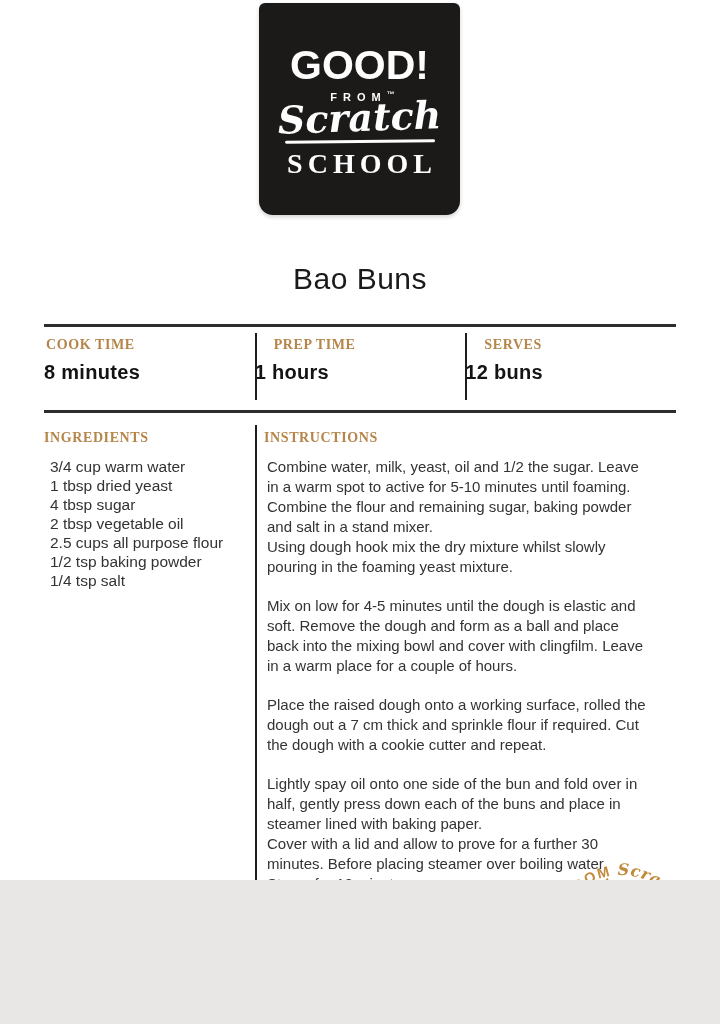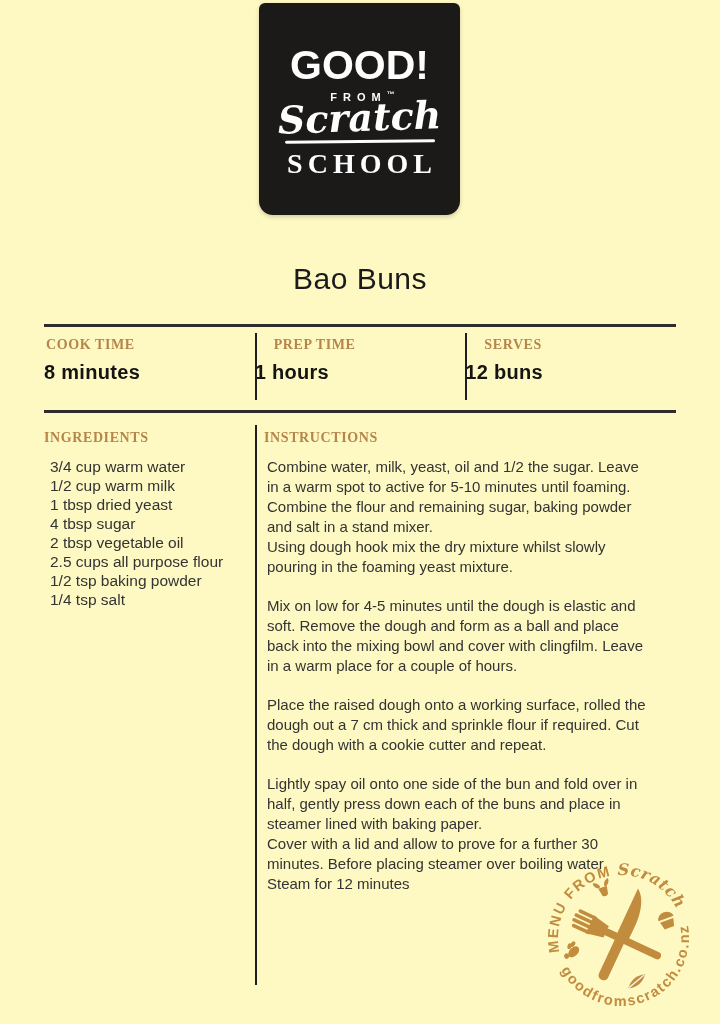--- a/index.html
+++ b/index.html
@@ -1,21 +1,21 @@
 <!DOCTYPE html>
 <html><head>
 <meta charset="utf-8">
 <style>
   * { margin: 0; padding: 0; box-sizing: border-box; }
   html, body { background: #e8e7e5; }
   .page {
     position: relative;
     width: 720px;
-    height: 1024px;
-    background: #fef9c3;
+    height: 880px;
+    background: #ffffff;
     font-family: "Liberation Sans", sans-serif;
     color: #383838;
     overflow: hidden;
     margin: 0 auto;
   }
 
   
   .logo-box {
     position: absolute;
     left: 259px; top: 3px;
@@ -208,21 +208,20 @@
       <div class="meta-label">SERVES</div>
       <div class="meta-value">12 buns</div>
     </div>
   </div>
 
   <div class="content">
     <div class="col-ingredients">
       <div class="section-heading">INGREDIENTS</div>
       <ul class="ingredient-list">
         <li>3/4 cup warm water</li>
-        <li>1/2 cup warm milk</li>
         <li>1 tbsp dried yeast</li>
         <li>4 tbsp sugar</li>
         <li>2 tbsp vegetable oil</li>
         <li>2.5 cups all purpose flour</li>
         <li>1/2 tsp baking powder</li>
         <li>1/4 tsp salt</li>
       </ul>
     </div>
     <div class="content-divider"></div>
     <div class="col-instructions">

